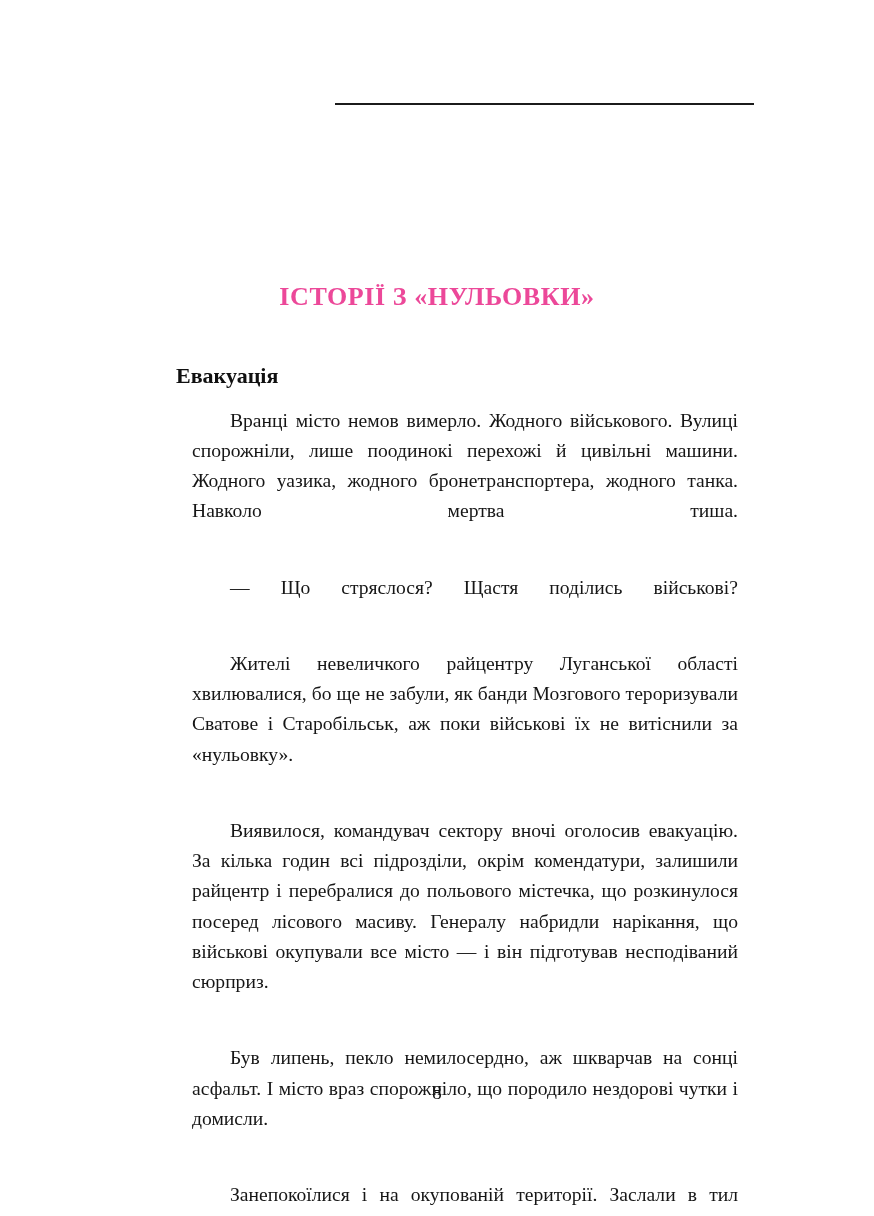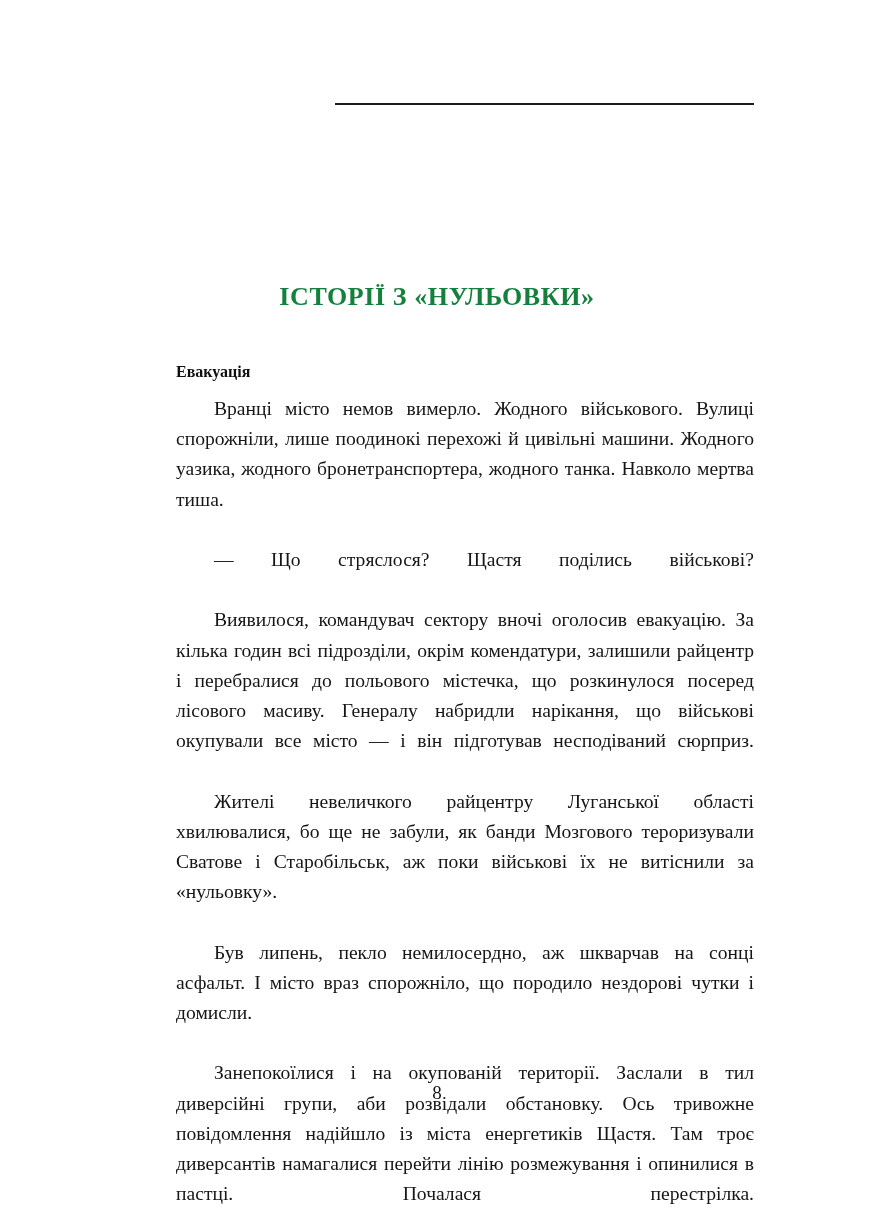--- a/index.html
+++ b/index.html
@@ -44,42 +44,42 @@
   
   .chapter-title {
     position: absolute;
     top: 264px;
     left: 0;
     width: 874px;
     text-align: center;
     font-size: 26px;
     font-weight: bold;
     letter-spacing: 0.6px;
-    color: #15803d;
+    color: #ec4899;
     line-height: 1.2;
   }
 
   
   .text-column {
     position: absolute;
     top: 362px;
     left: 176px;
     width: 578px;
   }
 
   .section-heading {
-    font-size: 16px;
+    font-size: 22px;
     font-weight: bold;
     color: #101010;
     margin: 0 0 12px 0;
     line-height: 1.25;
   }
 
   .para {
-    margin: 0;
+    margin: 16px;
     font-size: 19.6px;
     line-height: 30.2px;
     text-align: justify;
     text-justify: inter-word;
     text-indent: 38px;
     color: #161616;
     -webkit-hyphens: none;
     hyphens: none;
   }
 
@@ -111,22 +111,22 @@
   </div>
 
   <h1 class="chapter-title">ІСТОРІЇ З «НУЛЬОВКИ»</h1>
 
   <div class="text-column">
 
     <h2 class="section-heading">Евакуація</h2>
 
     <p class="para">Вранці місто немов вимерло. Жодного військового. Вулиці спорожніли, лише поодинокі перехожі й цивільні машини. Жодного уазика, жодного бронетранспортера, жодного танка. Навколо мертва тиша.</p>
     <p class="para">— Що стряслося? Щастя поділись військові?</p>
+    <p class="para">Жителі невеличкого райцентру Луганської області хвилювалися, бо ще не забули, як банди Мозгового тероризували Сватове і Старобільськ, аж поки військові їх не витіснили за «нульовку».</p>
     <p class="para">Виявилося, командувач сектору вночі оголосив евакуацію. За кілька годин всі підрозділи, окрім комендатури, залишили райцентр і перебралися до польового містечка, що розкинулося посеред лісового масиву. Генералу набридли нарікання, що військові окупували все місто — і він підготував несподіваний сюрприз.</p>
-    <p class="para">Жителі невеличкого райцентру Луганської області хвилювалися, бо ще не забули, як банди Мозгового тероризували Сватове і Старобільськ, аж поки військові їх не витіснили за «нульовку».</p>
     <p class="para">Був липень, пекло немилосердно, аж шкварчав на сонці асфальт. І місто враз спорожніло, що породило нездорові чутки і домисли.</p>
     <p class="para">Занепокоїлися і на окупованій території. Заслали в тил диверсійні групи, аби розвідали обстановку. Ось тривожне повідомлення надійшло із міста енергетиків Щастя. Там троє диверсантів намагалися перейти лінію розмежування і опинилися в пастці. Почалася перестрілка.</p>
 
   </div>
 
   <div class="folio">8</div>
 
 </div>
 
 </body></html>

